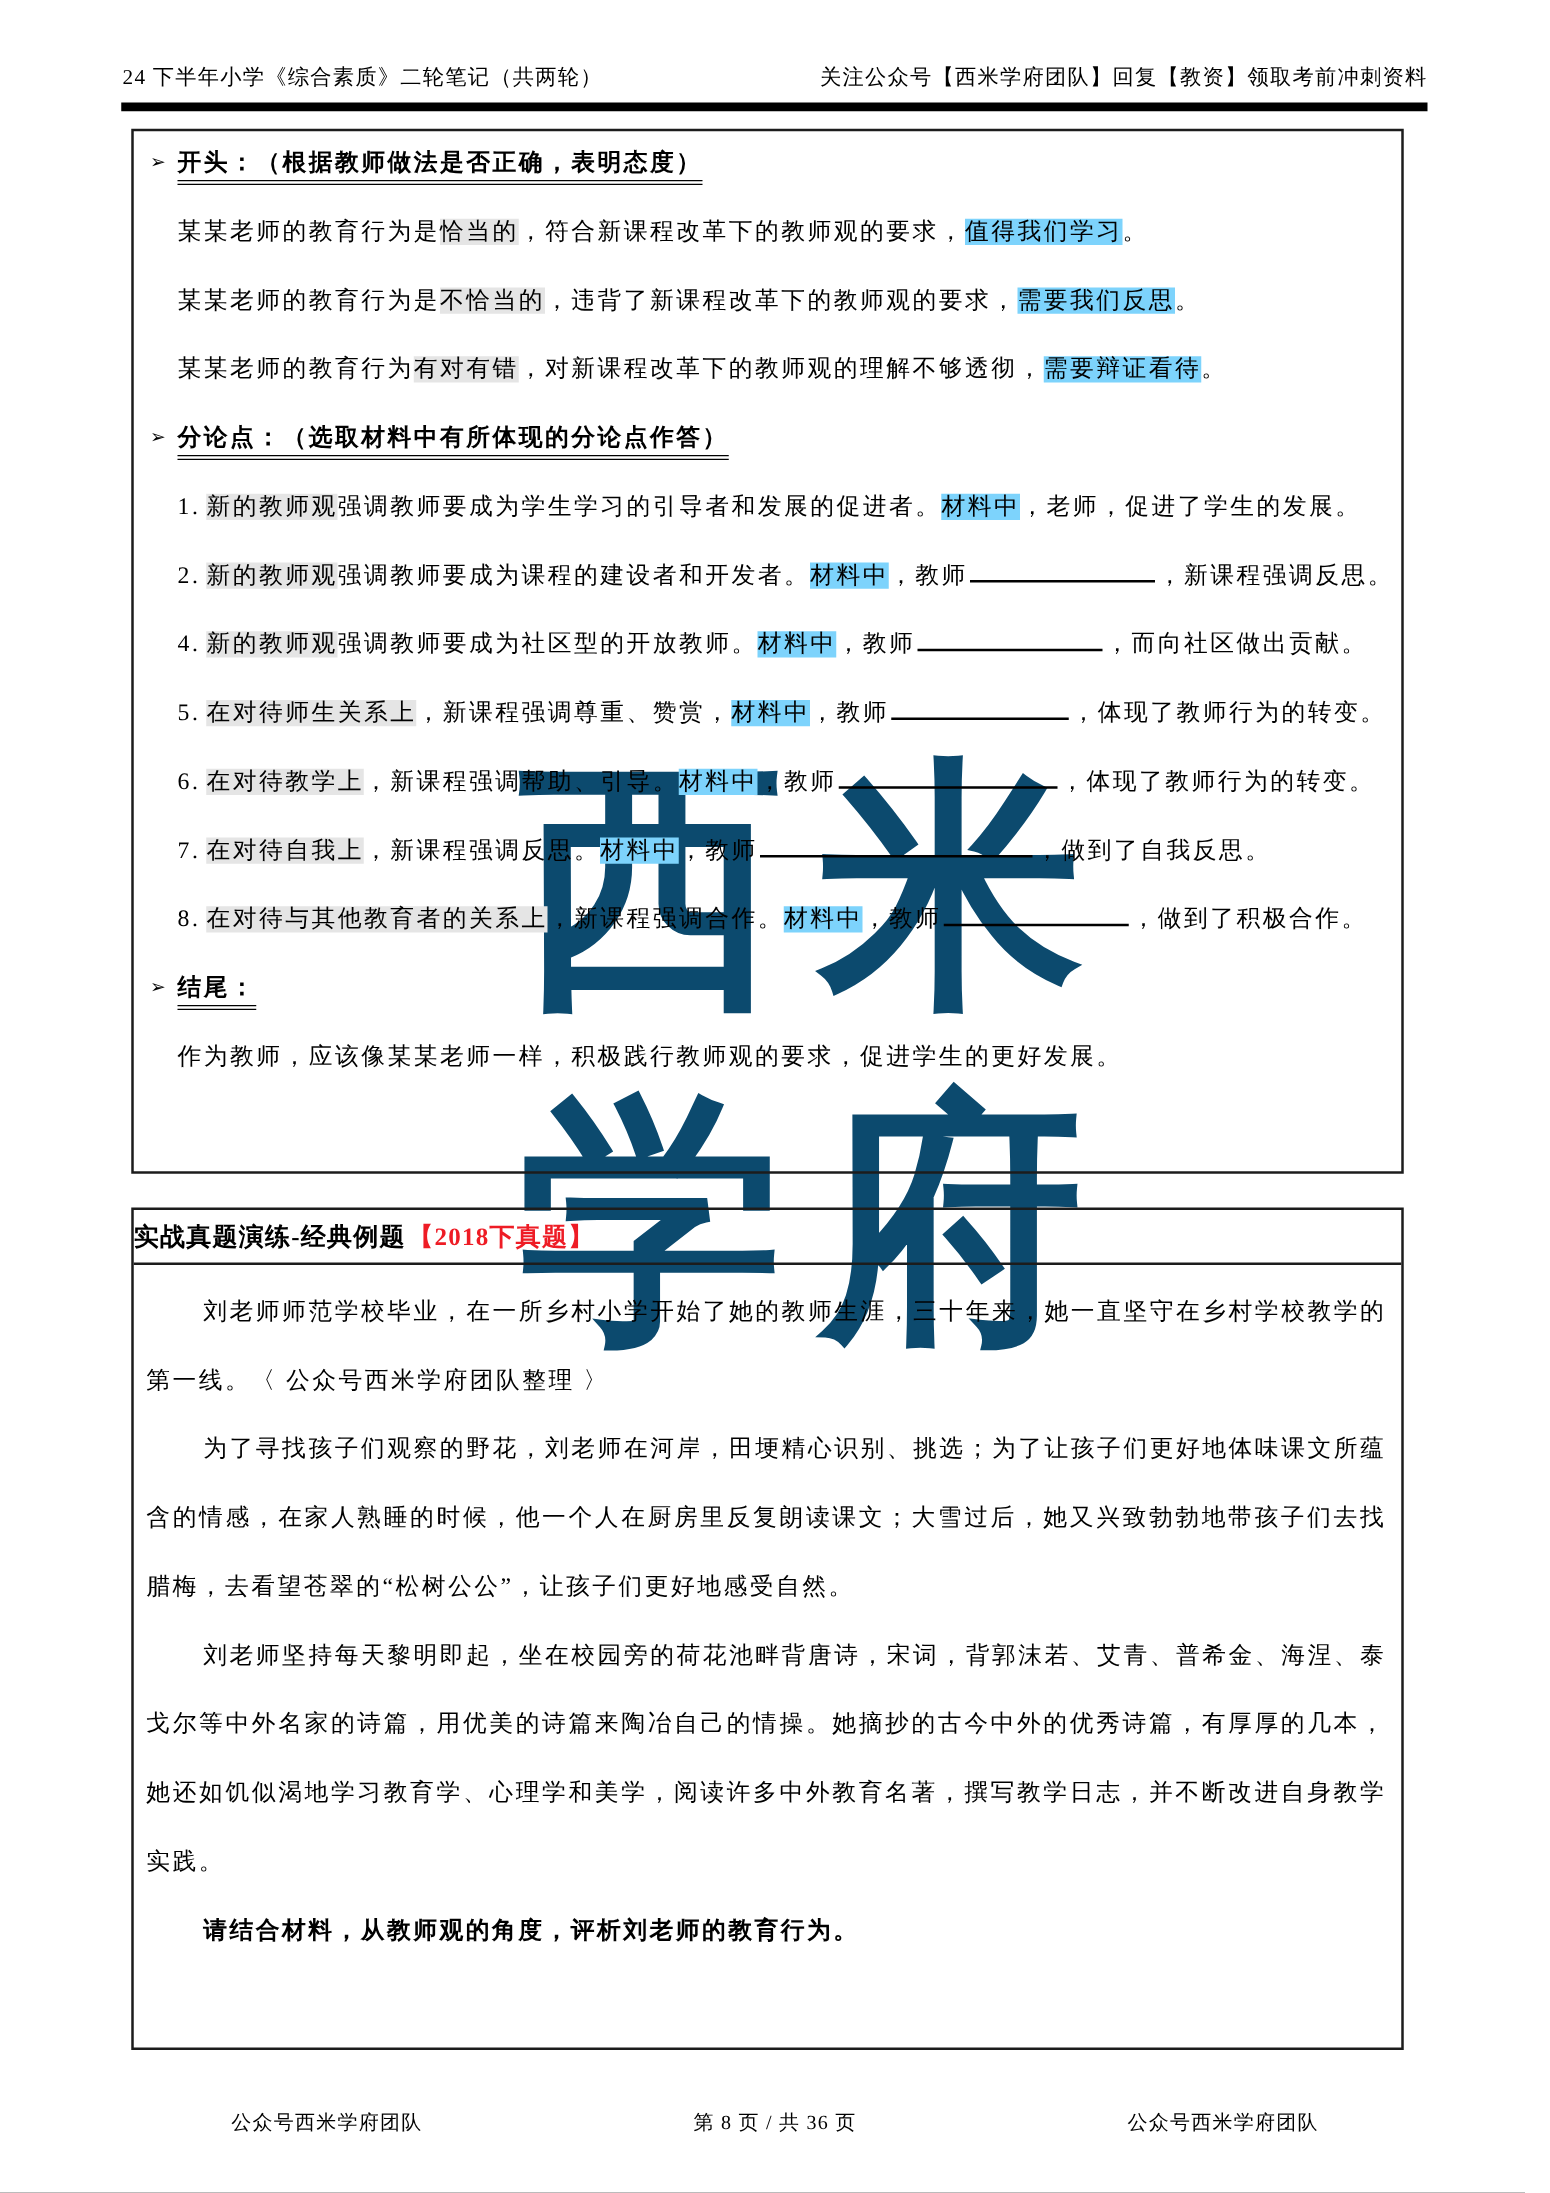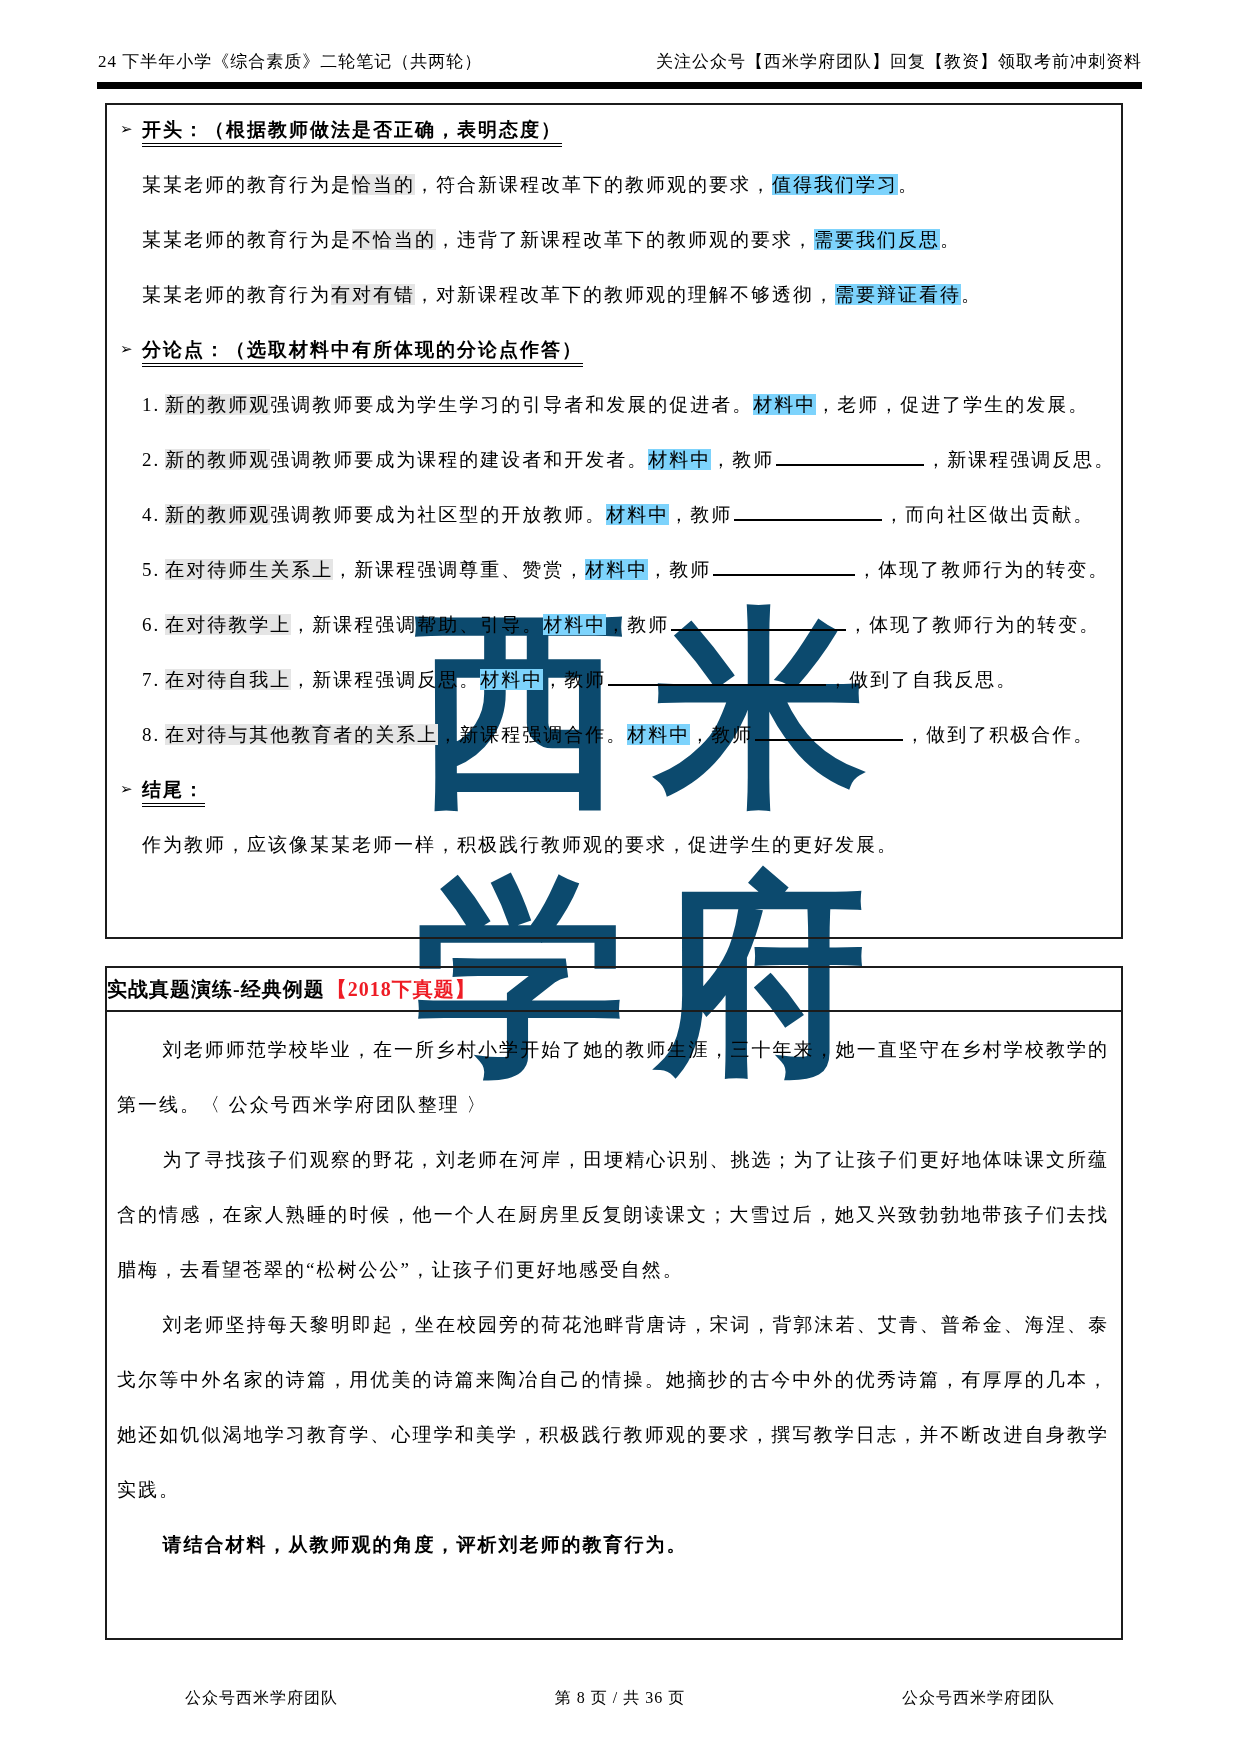--- a/index.html
+++ b/index.html
@@ -144,21 +144,21 @@
   </div>
 
   <div class="layer box2">
     <div class="box2-title">
       <span>实战真题演练-经典例题</span>
       <span class="title-tag">【2018下真题】</span>
     </div>
     <div class="box2-content">
       <p class="body-para">刘老师师范学校毕业，在一所乡村小学开始了她的教师生涯，三十年来，她一直坚守在乡村学校教学的第一线。〈 公众号西米学府团队整理 〉</p>
       <p class="body-para">为了寻找孩子们观察的野花，刘老师在河岸，田埂精心识别、挑选；为了让孩子们更好地体味课文所蕴含的情感，在家人熟睡的时候，他一个人在厨房里反复朗读课文；大雪过后，她又兴致勃勃地带孩子们去找腊梅，去看望苍翠的“松树公公”，让孩子们更好地感受自然。</p>
-      <p class="body-para">刘老师坚持每天黎明即起，坐在校园旁的荷花池畔背唐诗，宋词，背郭沫若、艾青、普希金、海涅、泰戈尔等中外名家的诗篇，用优美的诗篇来陶冶自己的情操。她摘抄的古今中外的优秀诗篇，有厚厚的几本，她还如饥似渴地学习教育学、心理学和美学，积极践行教师观的要求，撰写教学日志，并不断改进自身教学实践。</p>
+      <p class="body-para">刘老师坚持每天黎明即起，坐在校园旁的荷花池畔背唐诗，宋词，背郭沫若、艾青、普希金、海涅、泰戈尔等中外名家的诗篇，用优美的诗篇来陶冶自己的情操。她摘抄的古今中外的优秀诗篇，有厚厚的几本，她还如饥似渴地学习教育学、心理学和美学，阅读许多中外教育名著，撰写教学日志，并不断改进自身教学实践。</p>
       <p class="question-line">请结合材料，从教师观的角度，评析刘老师的教育行为。</p>
     </div>
   </div>
 
   <div class="layer footer">
     <span>公众号西米学府团队</span>
     <span>第 8 页 / 共 36 页</span>
     <span>公众号西米学府团队</span>
   </div>
 

